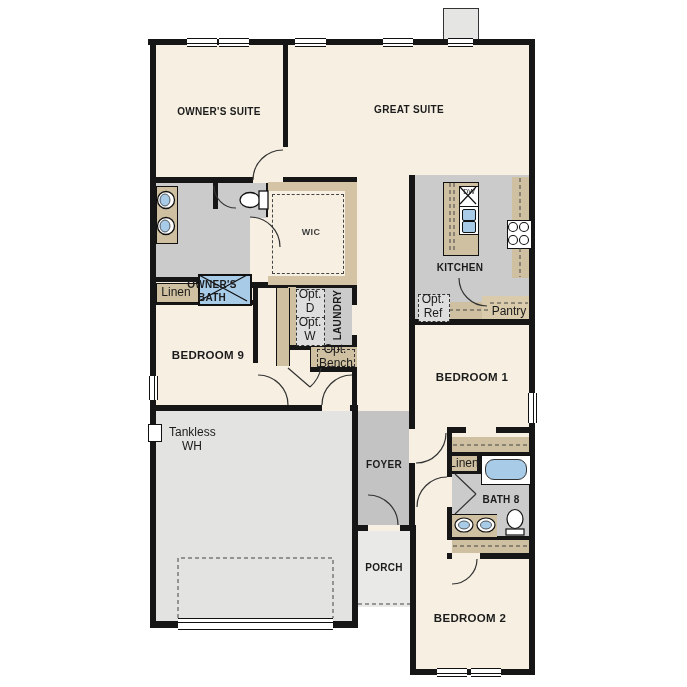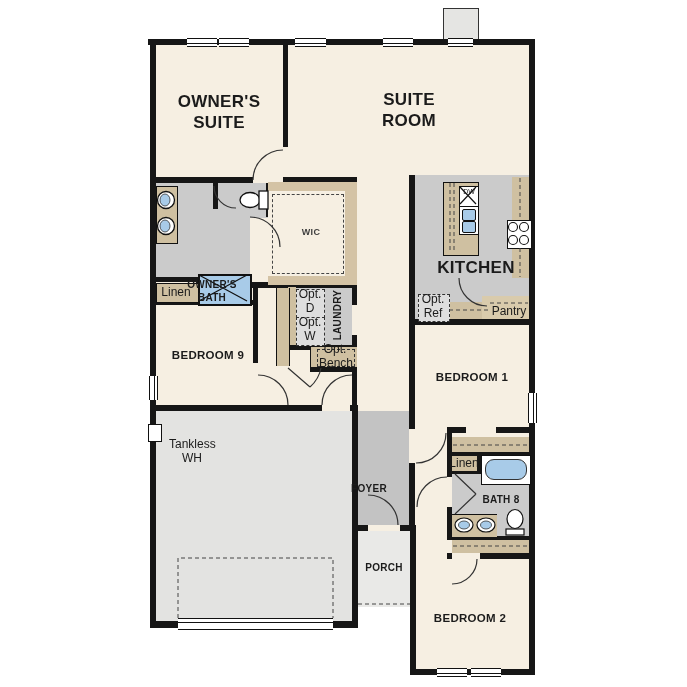--- a/index.html
+++ b/index.html
@@ -3,21 +3,21 @@
 <meta charset="utf-8">
 <style>
   html,body{margin:0;padding:0;background:#fff;}
   .plan{position:relative;width:687px;height:687px;background:#ffffff;overflow:hidden;
         font-family:"Liberation Sans", sans-serif;}
   .abs{position:absolute;}
   .wall{position:absolute;background:#161616;}
   .floor{position:absolute;}
   .lbl{position:absolute;transform:translate(-50%,-50%);text-align:center;
        font-weight:bold;color:#1b1b1b;font-size:11.5px;line-height:1.25;letter-spacing:.3px;white-space:normal;}
-  .lbl.big{font-size:17px;}
+  .lbl.big{font-size:10px;}
   .lbl.med{font-size:10px;}
   .lbl.sm{font-size:12px;font-weight:normal;letter-spacing:0;line-height:1.15;}
   .lbl.wic{font-size:9px;font-weight:bold;color:#3d3d3d;}
   .lbl.vert{transform:translate(-50%,-50%) rotate(-90deg);}
   .win-h{position:absolute;background:#fff;border-top:1px solid #111;border-bottom:1px solid #111;}
   .win-h::after{content:"";position:absolute;left:0;right:0;top:50%;border-top:1px solid #111;}
   .win-v{position:absolute;background:#fff;border-left:1px solid #111;border-right:1px solid #111;}
   .win-v::after{content:"";position:absolute;top:0;bottom:0;left:50%;border-left:1px solid #111;}
   .tan{background:#cfc0a1;}
   .dashedbox{border:1px dashed #333;background:#dedede;}
@@ -171,35 +171,35 @@
       <ellipse cx="464" cy="525" rx="9" ry="7" fill="#fff" stroke="#111" stroke-width="1.2"></ellipse>
       <ellipse cx="464" cy="525" rx="5.5" ry="4" fill="#a8cbe8" stroke="#333" stroke-width=".8"></ellipse>
       <ellipse cx="486" cy="525" rx="9" ry="7" fill="#fff" stroke="#111" stroke-width="1.2"></ellipse>
       <ellipse cx="486" cy="525" rx="5.5" ry="4" fill="#a8cbe8" stroke="#333" stroke-width=".8"></ellipse>
       <ellipse cx="515" cy="519" rx="8" ry="9.5" fill="#fff" stroke="#111" stroke-width="1.2"></ellipse>
       <rect x="506" y="529" width="18" height="6" fill="#fff" stroke="#111" stroke-width="1.2"></rect>
     </g>
   </svg>
 
   <div class="lbl big" style="left:219px;top:112px;width:92px;">OWNER'S SUITE</div>
-  <div class="lbl big" style="left:409px;top:110px;width:70px;">SUITE ROOM</div>
+  <div class="lbl big" style="left:409px;top:110px;width:70px;">GREAT SUITE</div>
   <div class="lbl med" style="left:212px;top:245px;width:62px;margin-top:46px;">OWNER'S BATH</div>
   <div class="lbl wic" style="left:311px;top:233px;width:40px;">WIC</div>
   <div class="lbl" style="left:208px;top:355px;width:120px;">BEDROOM 9</div>
   <div class="lbl med vert" style="left:338px;top:315px;width:70px;">LAUNDRY</div>
-  <div class="lbl big" style="left:476px;top:268px;width:90px;">KITCHEN</div>
+  <div class="lbl big" style="left:460px;top:268px;width:90px;">KITCHEN</div>
   <div class="lbl" style="left:472px;top:377px;width:120px;">BEDROOM 1</div>
   <div class="lbl med" style="left:501px;top:500px;width:60px;">BATH 8</div>
   <div class="lbl" style="left:470px;top:618px;width:120px;">BEDROOM 2</div>
-  <div class="lbl med" style="left:369px;top:465px;width:60px;margin-top:24px;">FOYER</div>
+  <div class="lbl med" style="left:384px;top:465px;width:60px;">FOYER</div>
   <div class="lbl med" style="left:384px;top:568px;width:60px;">PORCH</div>
 
   <div class="lbl sm" style="left:176px;top:293px;width:38px;">Linen</div>
   <div class="lbl sm" style="left:464px;top:464px;width:30px;">Linen</div>
   <div class="lbl sm" style="left:509px;top:312px;width:40px;">Pantry</div>
   <div class="lbl sm" style="left:433px;top:307px;width:24px;">Opt. Ref</div>
   <div class="lbl sm" style="left:310px;top:302px;width:24px;">Opt. D</div>
   <div class="lbl sm" style="left:310px;top:330px;width:24px;">Opt. W</div>
   <div class="lbl sm" style="left:335px;top:357px;width:32px;">Opt. Bench</div>
   <div class="lbl sm" style="left:469px;top:192px;width:20px;font-size:7px;">DW</div>
-  <div class="lbl sm" style="left:186px;top:452px;width:46px;padding-left:12px;">Tankless WH</div>
+  <div class="lbl sm" style="left:186px;top:440px;width:46px;padding-left:12px;">Tankless WH</div>
 
 </div>
 
 </body></html>

